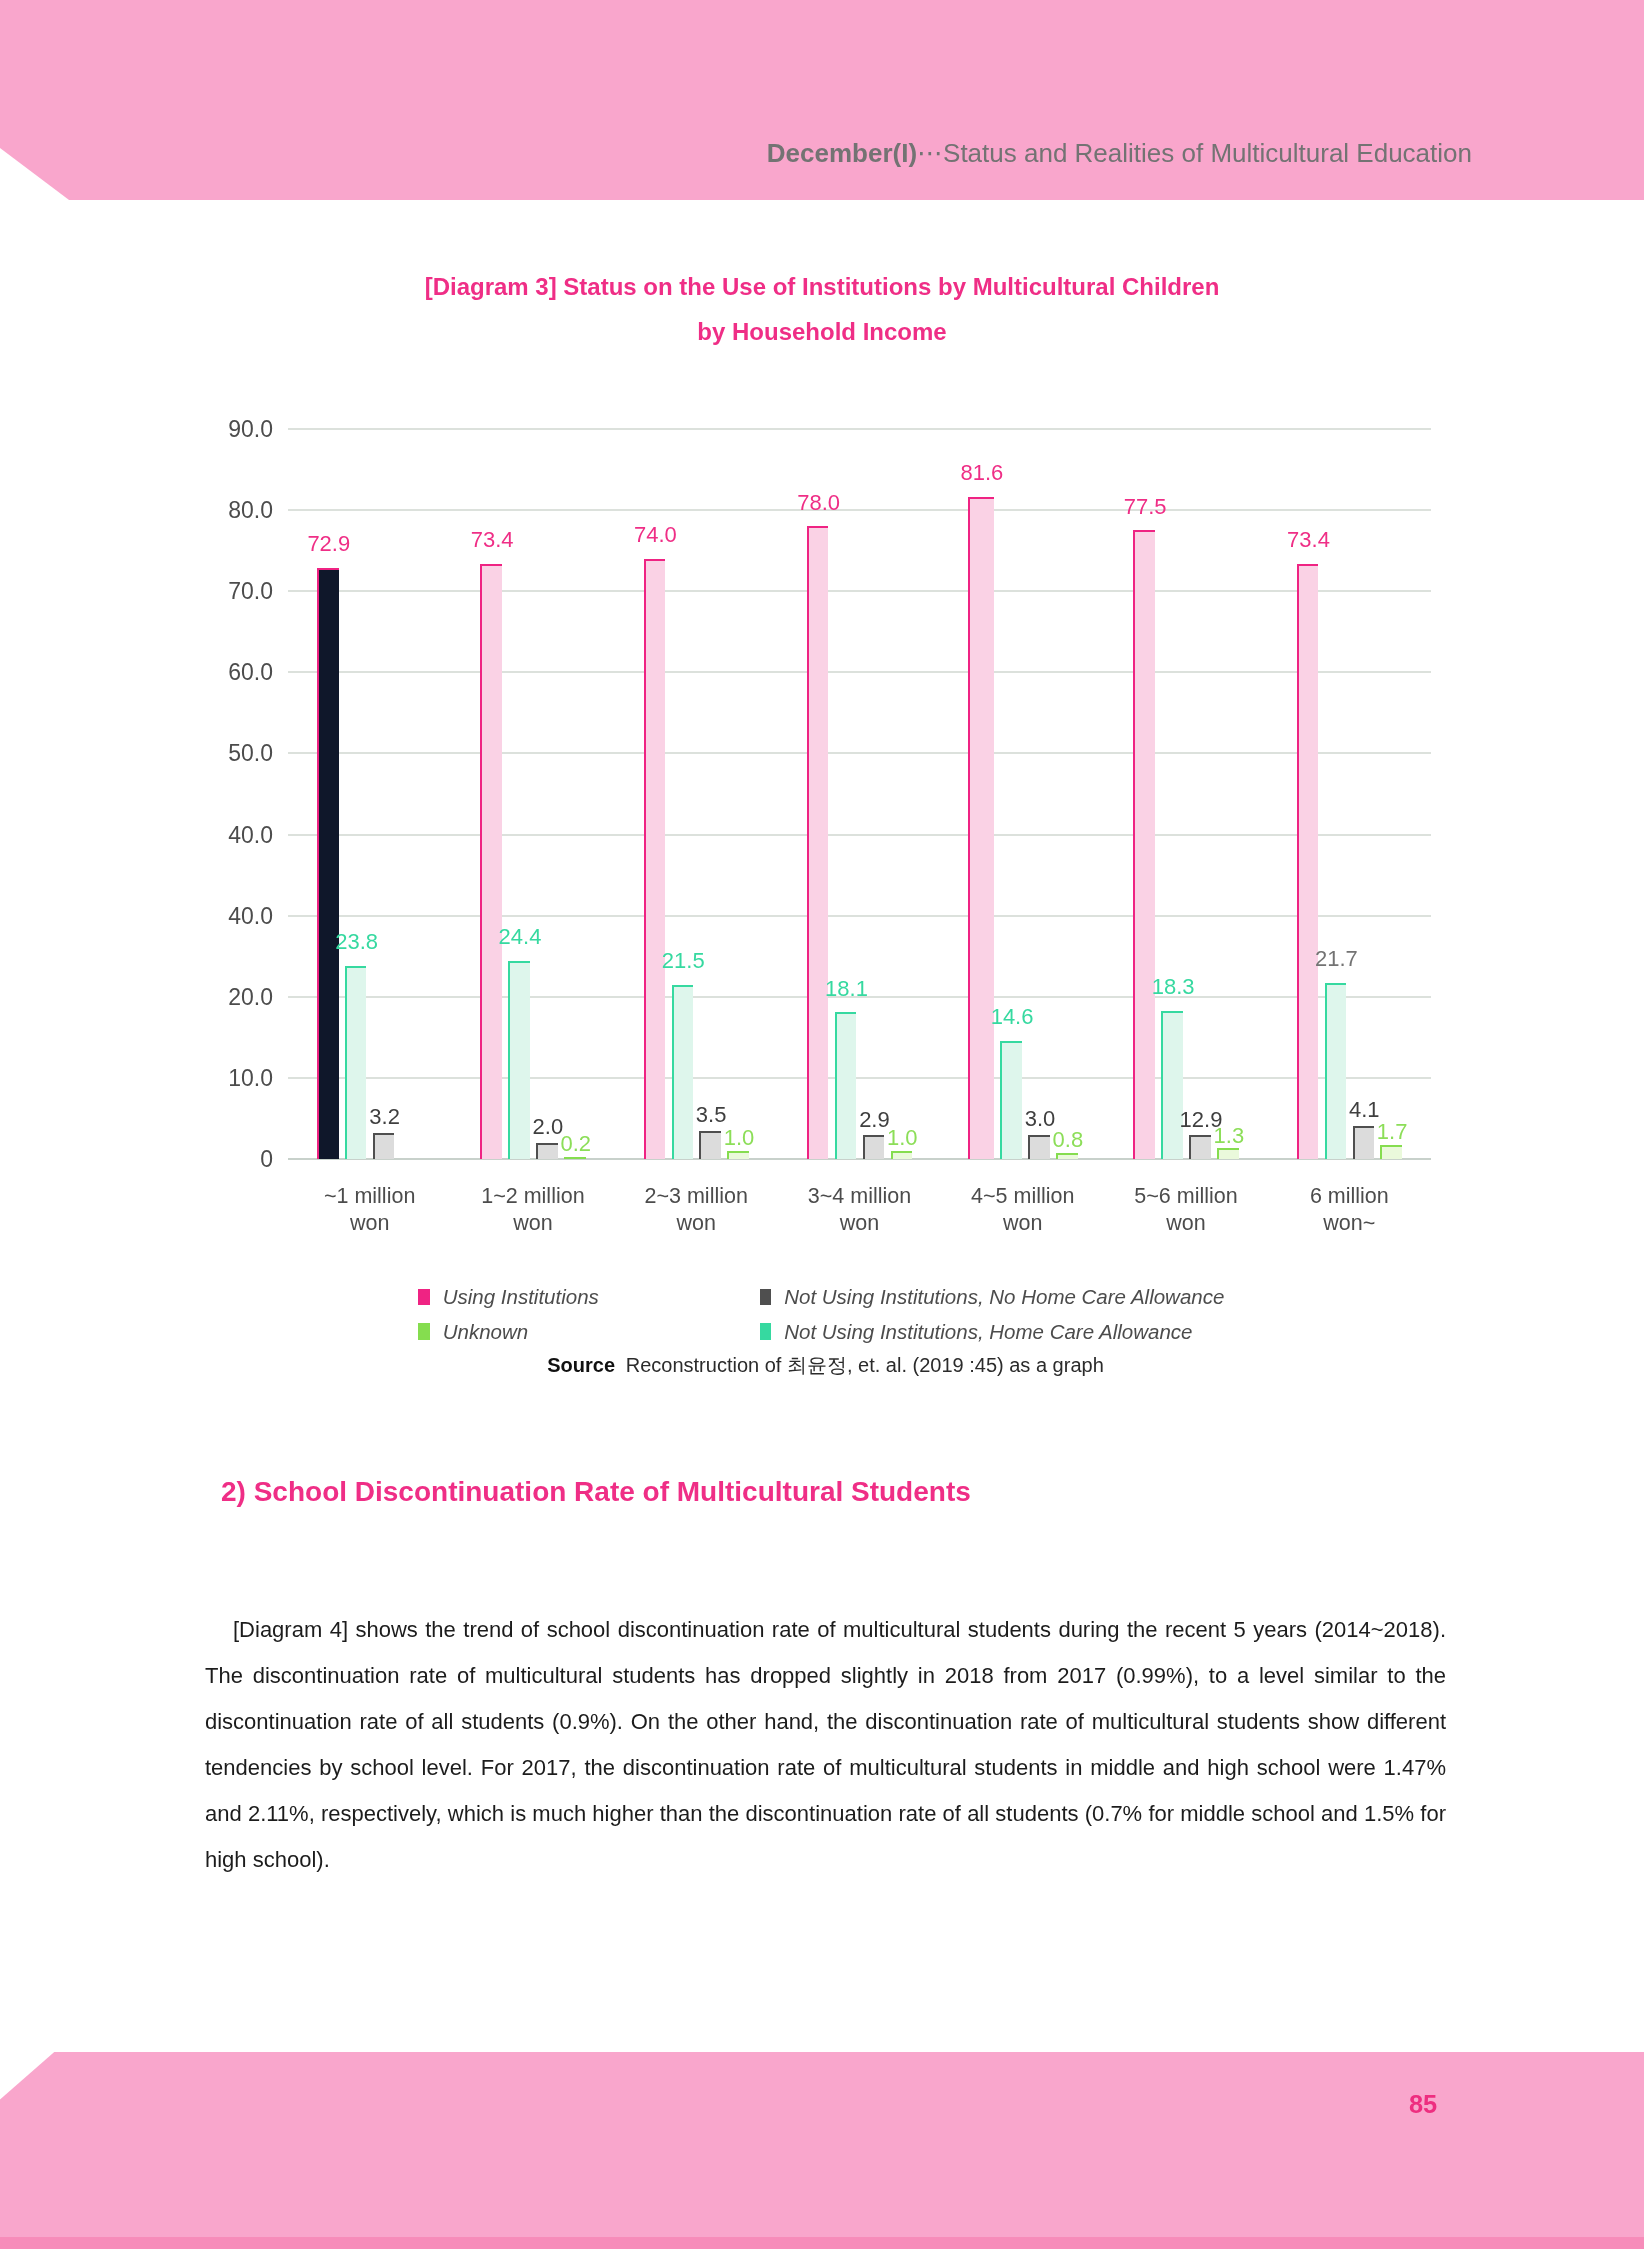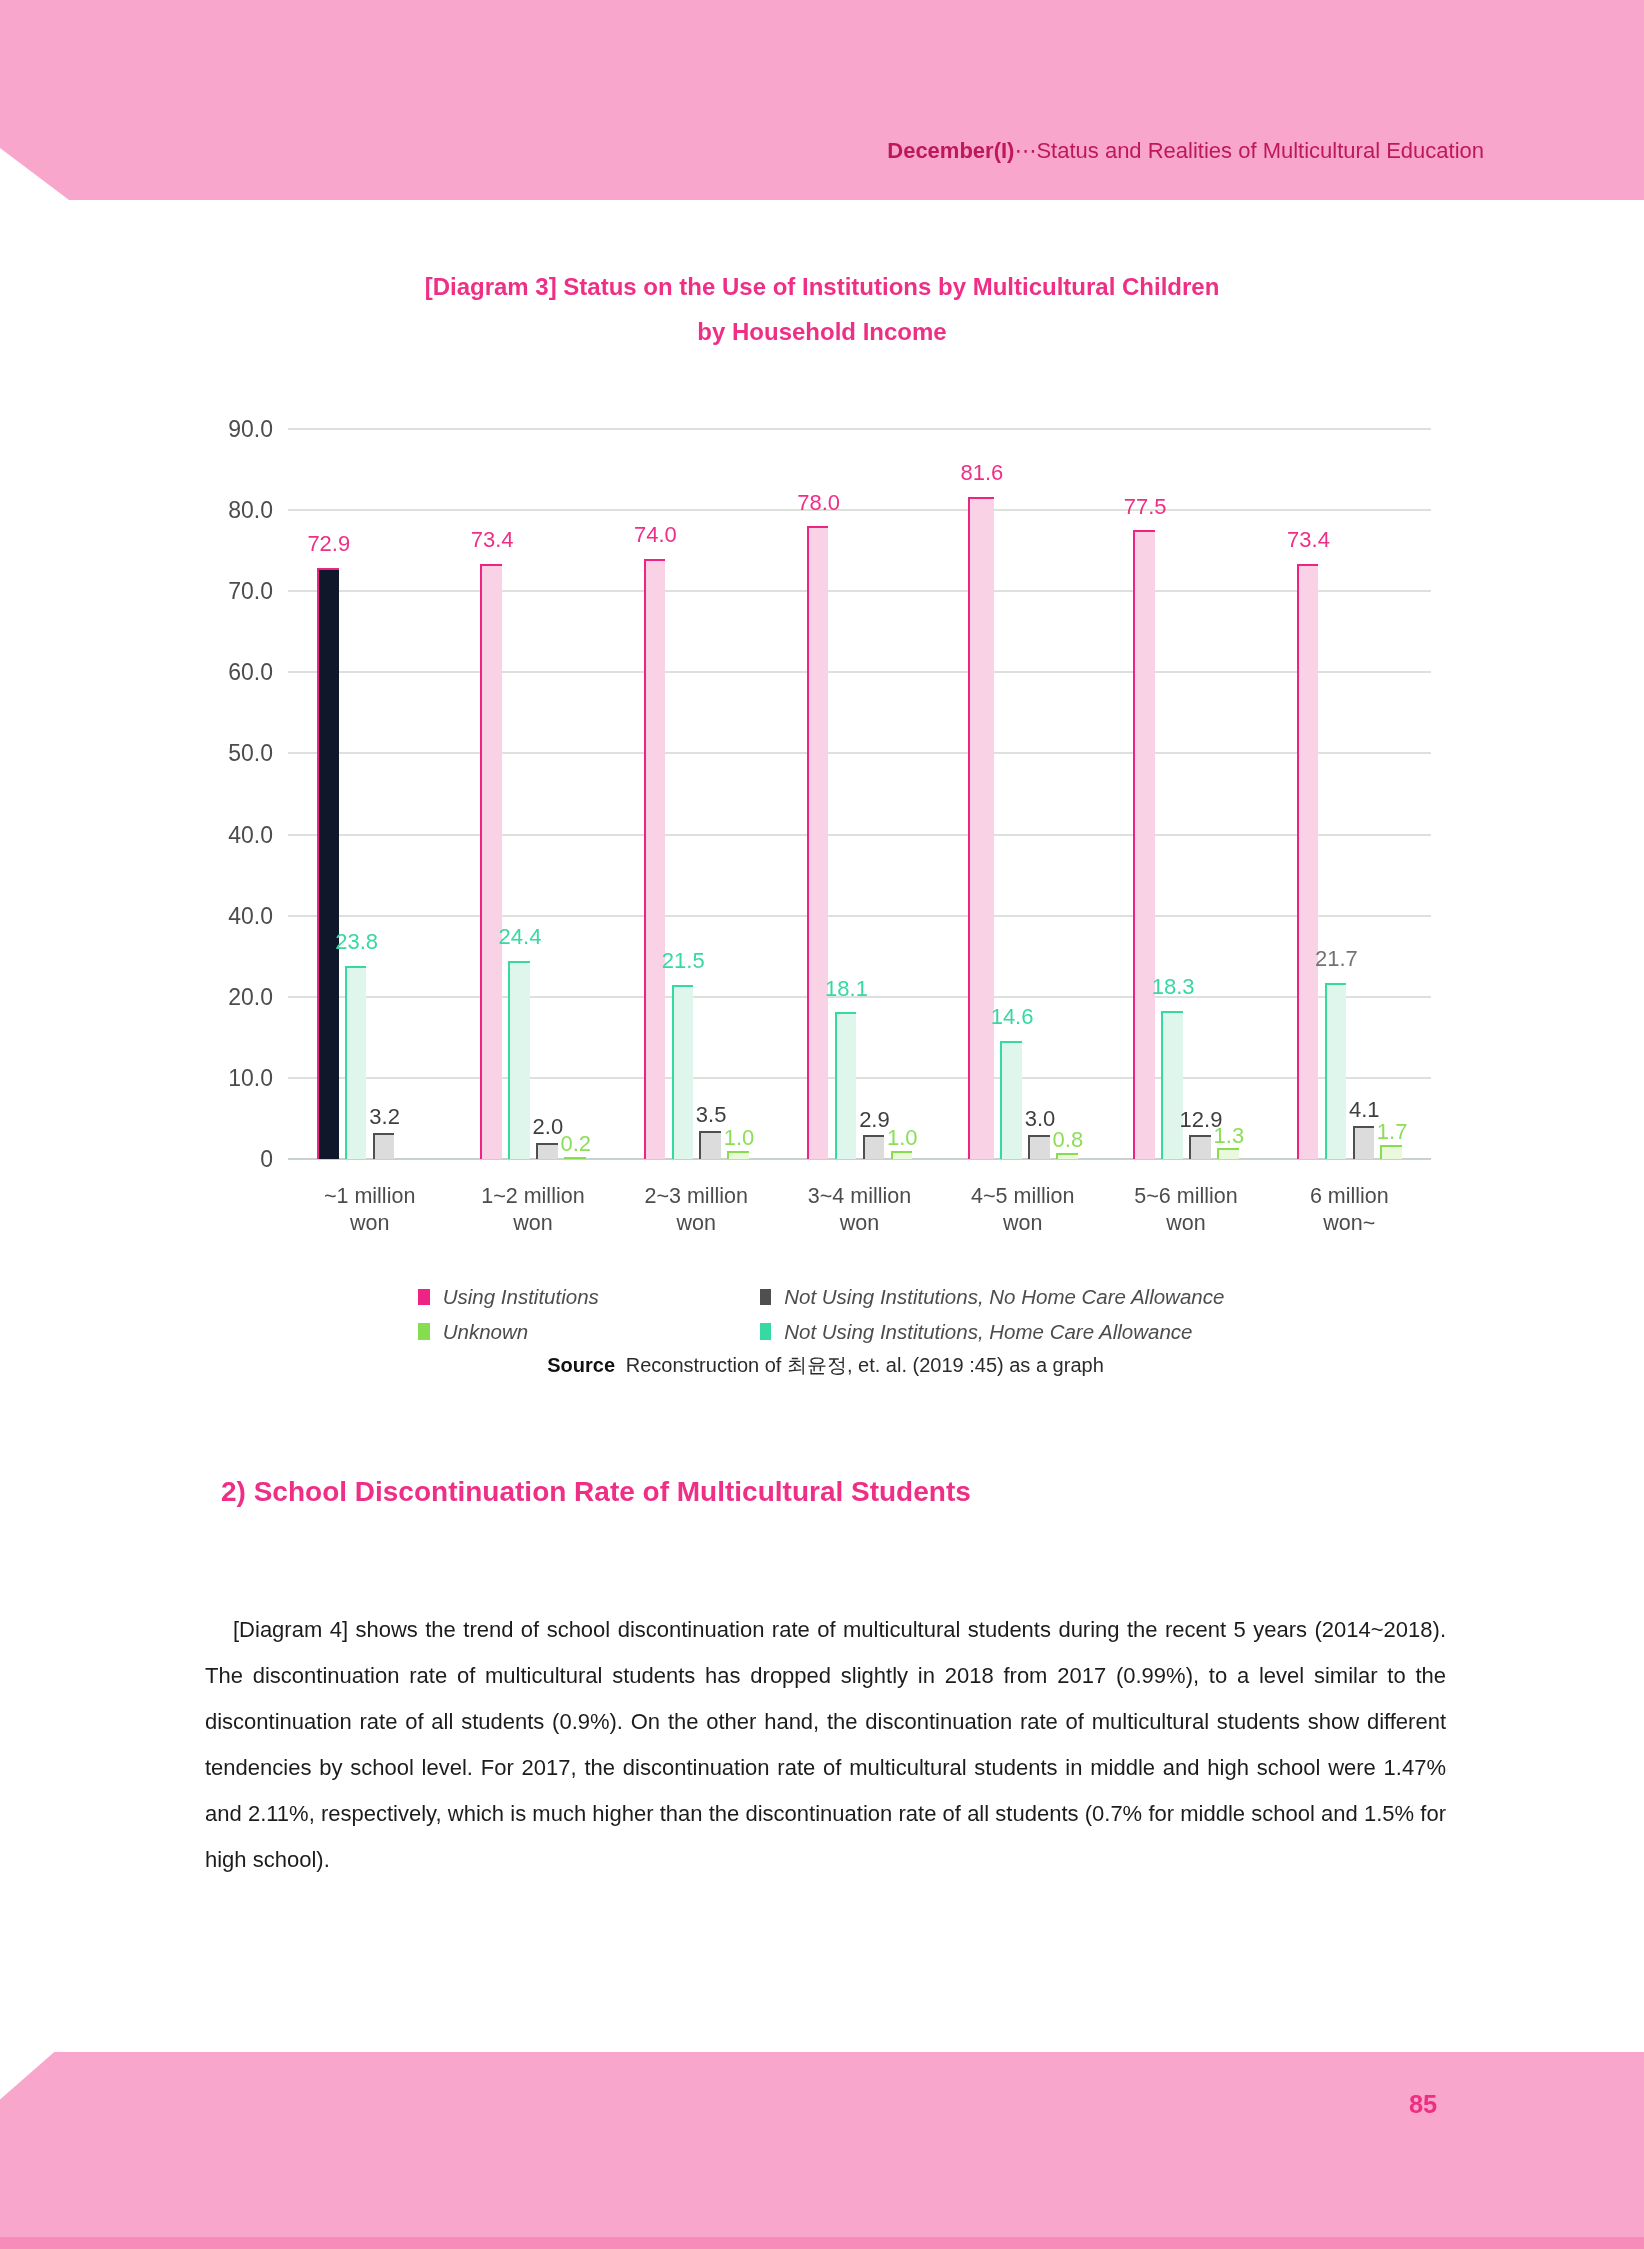--- a/index.html
+++ b/index.html
@@ -7,21 +7,21 @@
   .page{
     position:relative;width:1644px;height:2250px;background:#ffffff;overflow:hidden;
     font-family:"Liberation Sans","DejaVu Sans",sans-serif;color:#1c1c1c;
   }
   
   .header-band{
     position:absolute;left:0;top:0;width:1644px;height:200px;background:#F9A6CC;
     clip-path:polygon(0 0,100% 0,100% 100%,4.2% 100%,0 74%);
   }
   .header-title{
-    position:absolute;top:138px;right:160px;font-size:22px;color:#be185d;letter-spacing:0;
+    position:absolute;top:138px;right:172px;font-size:26px;color:#737373;letter-spacing:0;
     white-space:nowrap;
   }
   .header-title .b{font-weight:bold;}
   .footer-band{
     position:absolute;left:0;top:2052px;width:1644px;height:198px;background:#F9A6CC;
     clip-path:polygon(3.3% 0,100% 0,100% 100%,0 100%,0 24%);
   }
   .footer-strip{position:absolute;left:0;bottom:0;width:100%;height:12.7px;background:#F78CBA;}
   .page-number{
     position:absolute;top:2090px;left:1409px;font-size:25.4px;font-weight:bold;color:#EE2E80;

